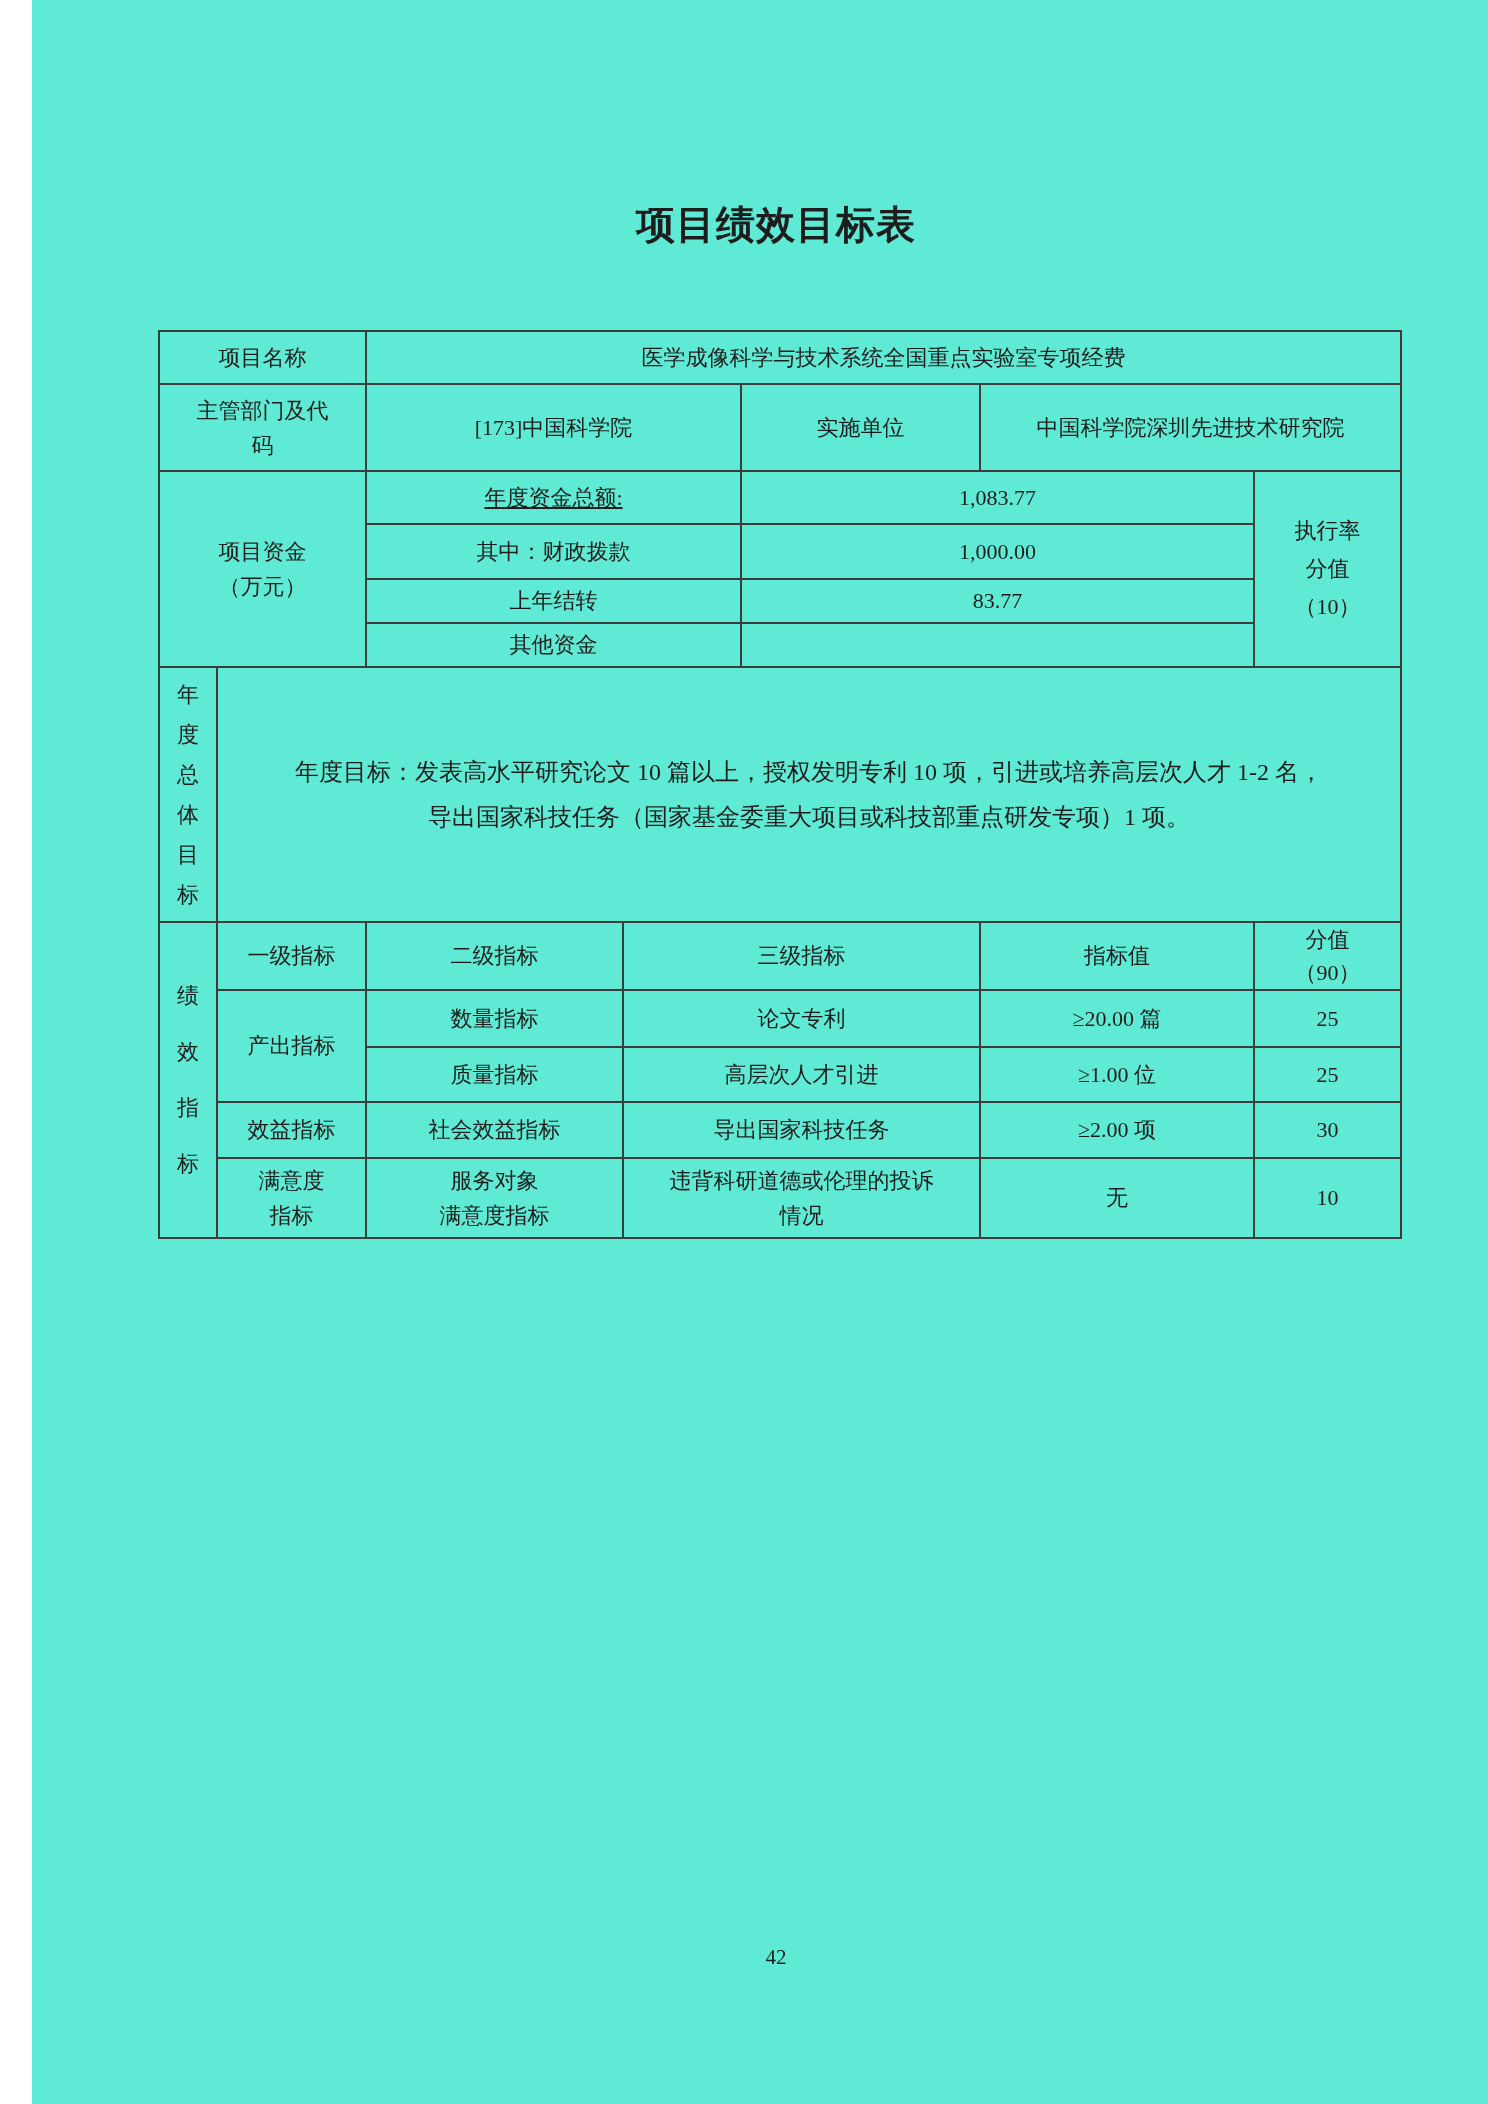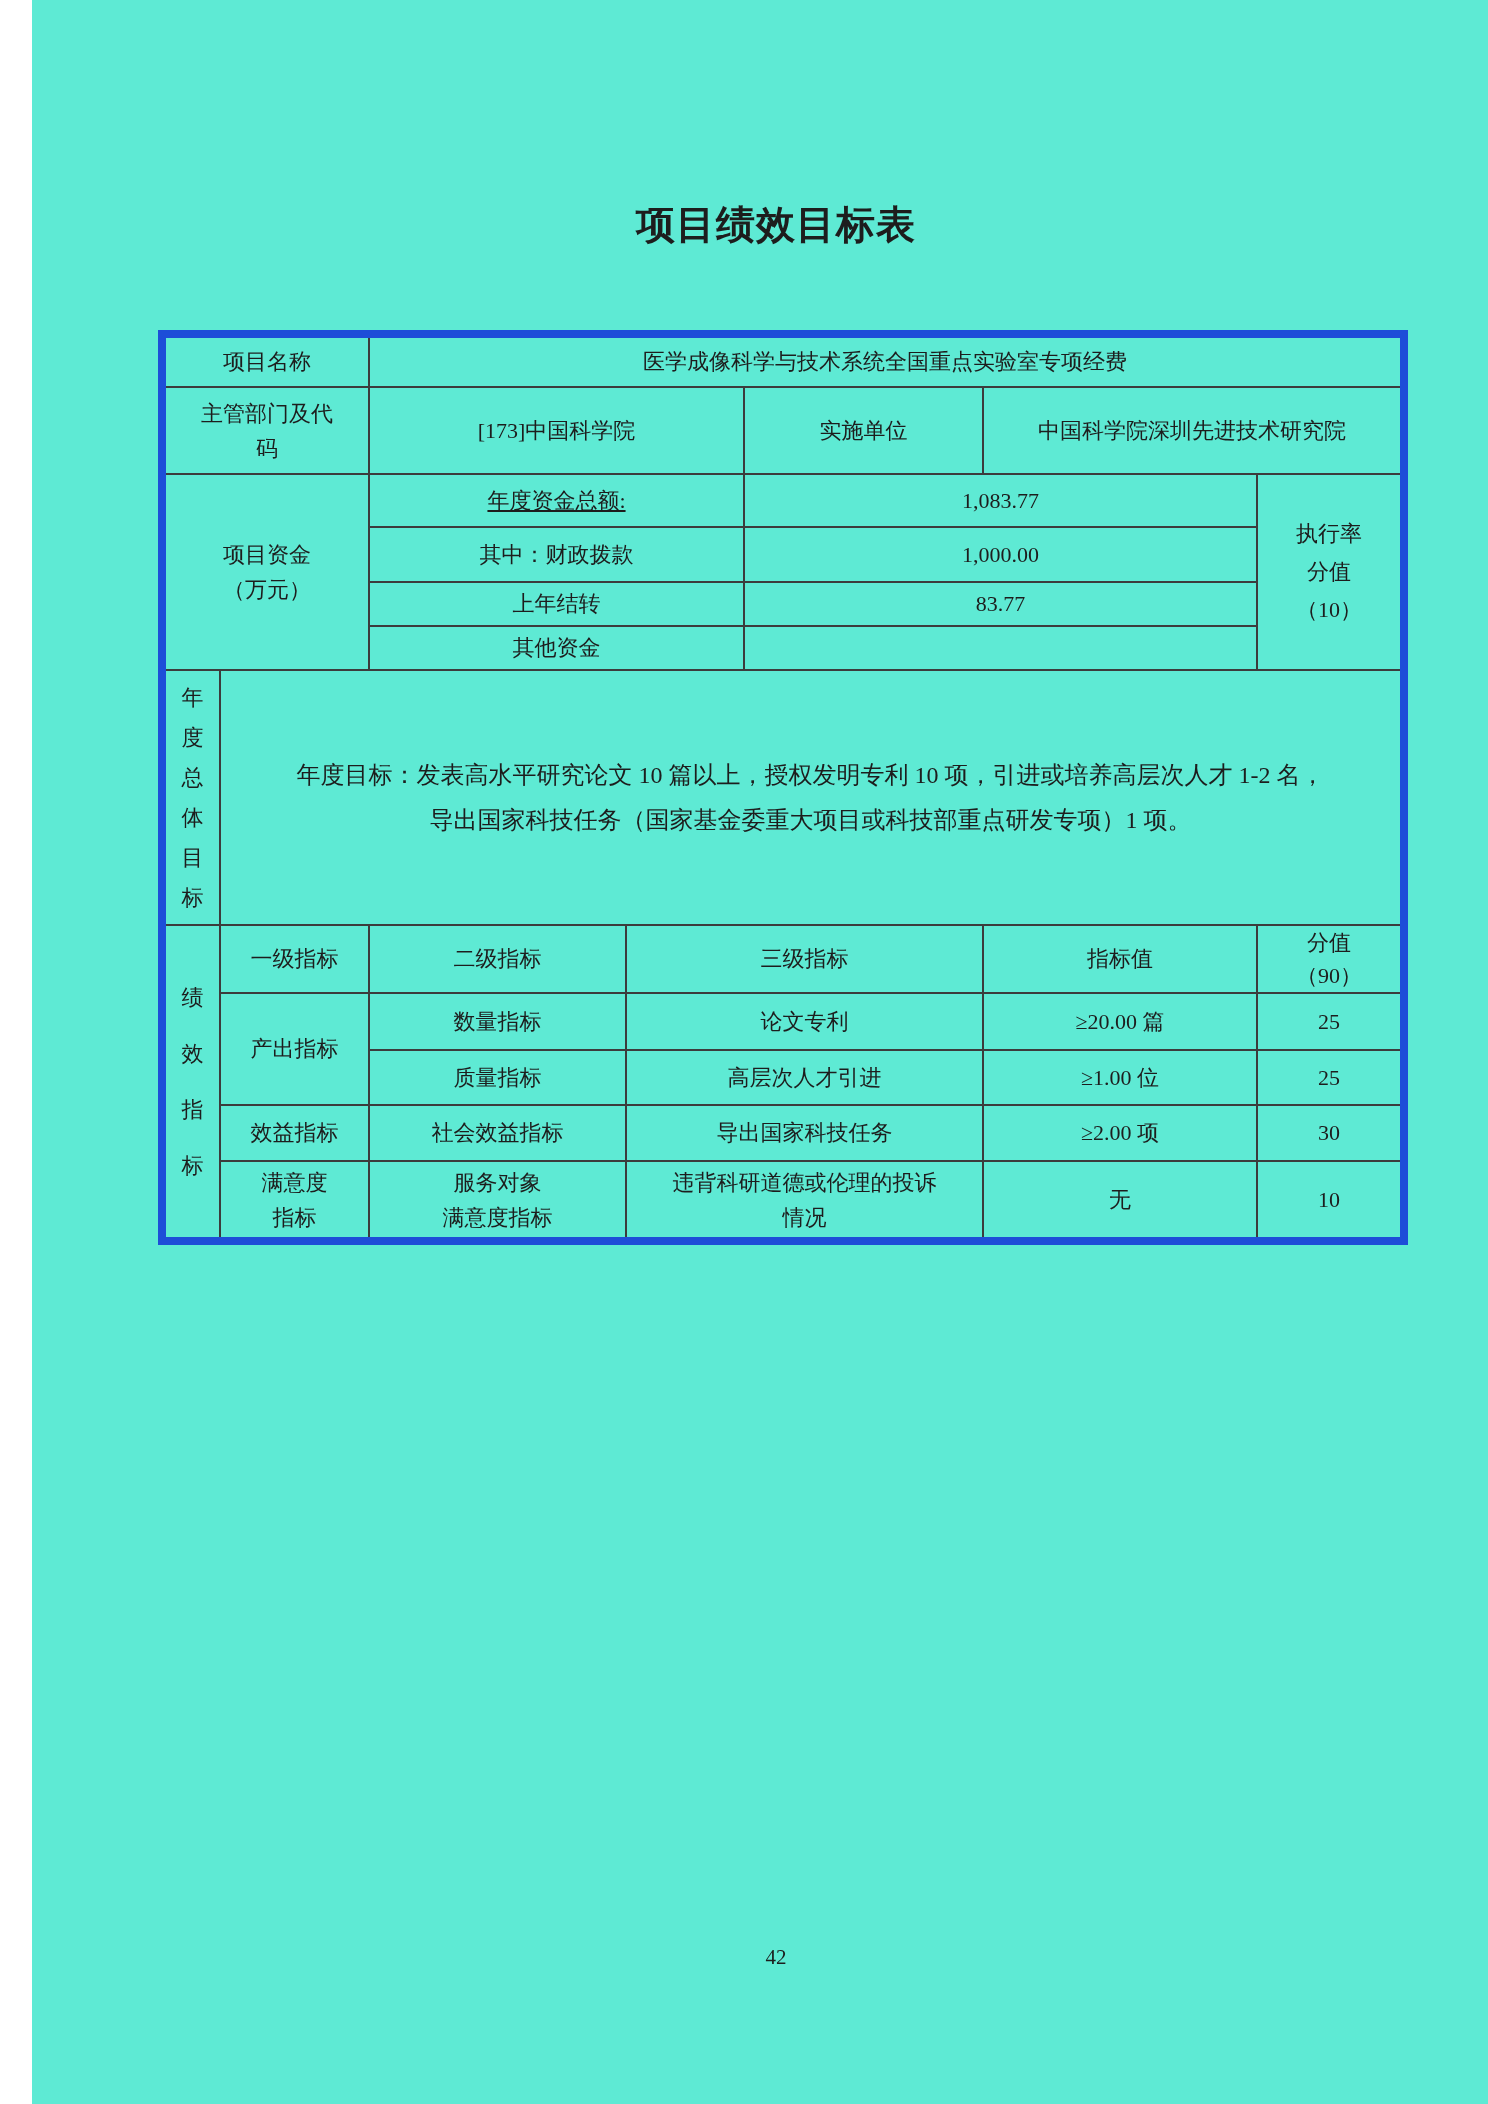--- a/index.html
+++ b/index.html
@@ -37,21 +37,21 @@
     font-size: 26px;
   }
   table.doc {
     position: absolute;
     left: 126px;
     top: 330px;
     width: 1242px;
     border-collapse: collapse;
     table-layout: fixed;
     font-size: 22px;
-    border: 8px solid #1d4ed8;
+    border: 1px solid #1d4ed8;
   }
   table.doc td {
     border: 2px solid #3c3c3c;
     padding: 0;
     text-align: center;
     vertical-align: middle;
     overflow: hidden;
     line-height: 1.35;
   }
   tr.rA  { height: 53px; }

